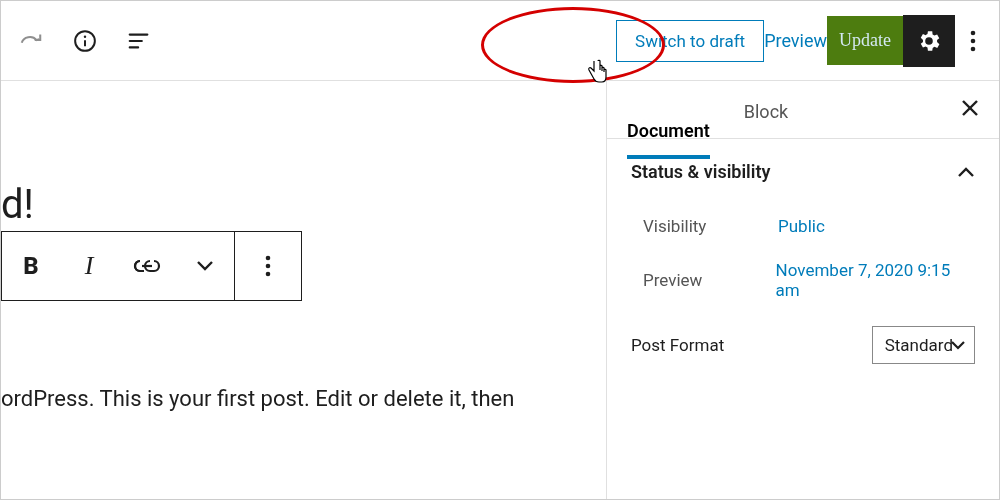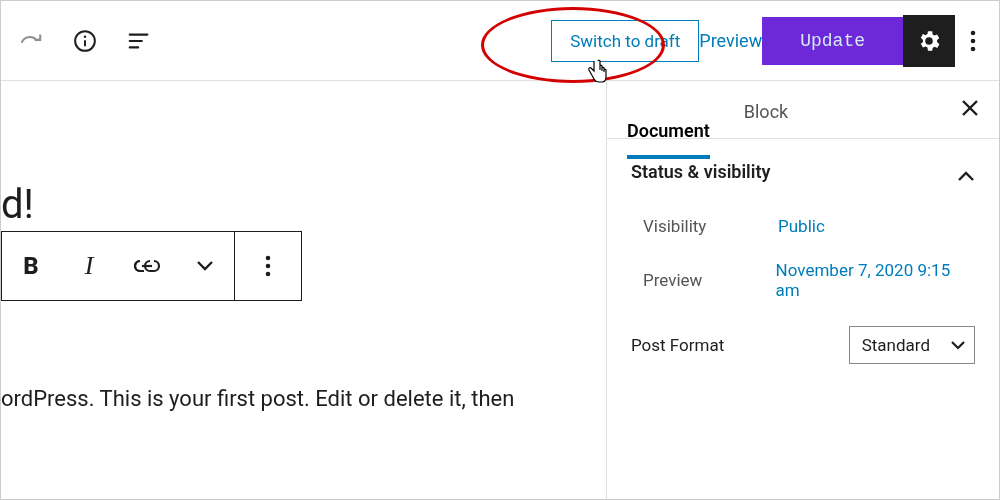--- a/index.html
+++ b/index.html
@@ -52,27 +52,27 @@
     cursor:pointer;
     font-family:inherit;
   }
   .preview-link {
     color:#007cba;
     font-size:18px;
     text-decoration:none;
     cursor:pointer;
   }
   .update-btn {
-    background:#6d28d9;
+    background:#4d7c0f;
     color:#d4e9f3;
     border:none;
-    padding: 14px 38px;
+    padding: 14px 12px;
     font-size:18px;
     cursor:pointer;
-    font-family:Liberation Mono, monospace;
+    font-family:Liberation Serif, serif;
   }
   .settings-btn {
     width:52px; height:52px;
     background:#1e1e1e;
     color:#fff;
     border:none;
     display:flex;align-items:center;justify-content:center;
     cursor:pointer;
   }
   .kebab {
@@ -151,42 +151,42 @@
     margin-bottom:-1px;
     margin-top:40px;
   }
   .tabs .close {
     margin-left:auto;
     font-size:22px;
     cursor:pointer;
   }
   .panel-head {
     display:flex;
-    align-items:flex-end;
+    align-items:center;
     justify-content:space-between;
     padding: 22px 24px;
     font-weight:600;
     font-size:18px;
     cursor:pointer;
   }
   .panel-body {
     padding: 0 24px 20px 24px;
   }
   .row {
     display:flex;
     align-items:center;
     padding: 12px 0;
     font-size:17px;
   }
   .row .label { color:#555; width:135px;margin-left:12px;}
   .row .link { color:#007cba; cursor:pointer;}
   .postformat-row { display:flex; align-items:center; justify-content:space-between; padding:14px 0;}
   .select {
     border:1px solid #888;
-    padding:8px 44px 8px 12px;
+    padding:8px 21px 8px 12px;
     font-size:17px;
     background:#fff;
     position:relative;
     display:flex; align-items:center; gap:12px;
     cursor:pointer;
   }
   .select svg{position:absolute; right:8px;}
   .chk-row { display:flex; align-items:center; gap:14px; padding-top:16px; font-size:17px;}
   .chk {
     width:26px; height:26px;

